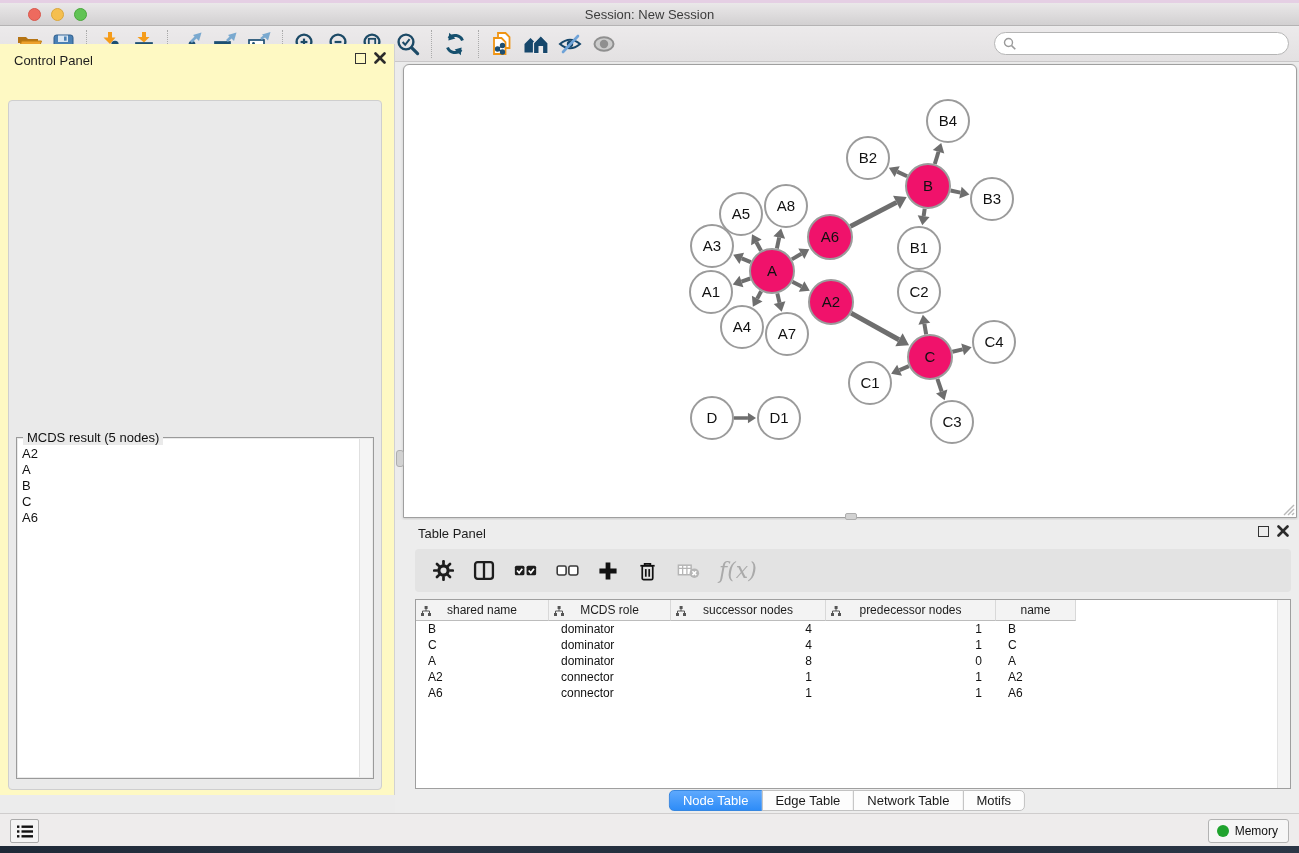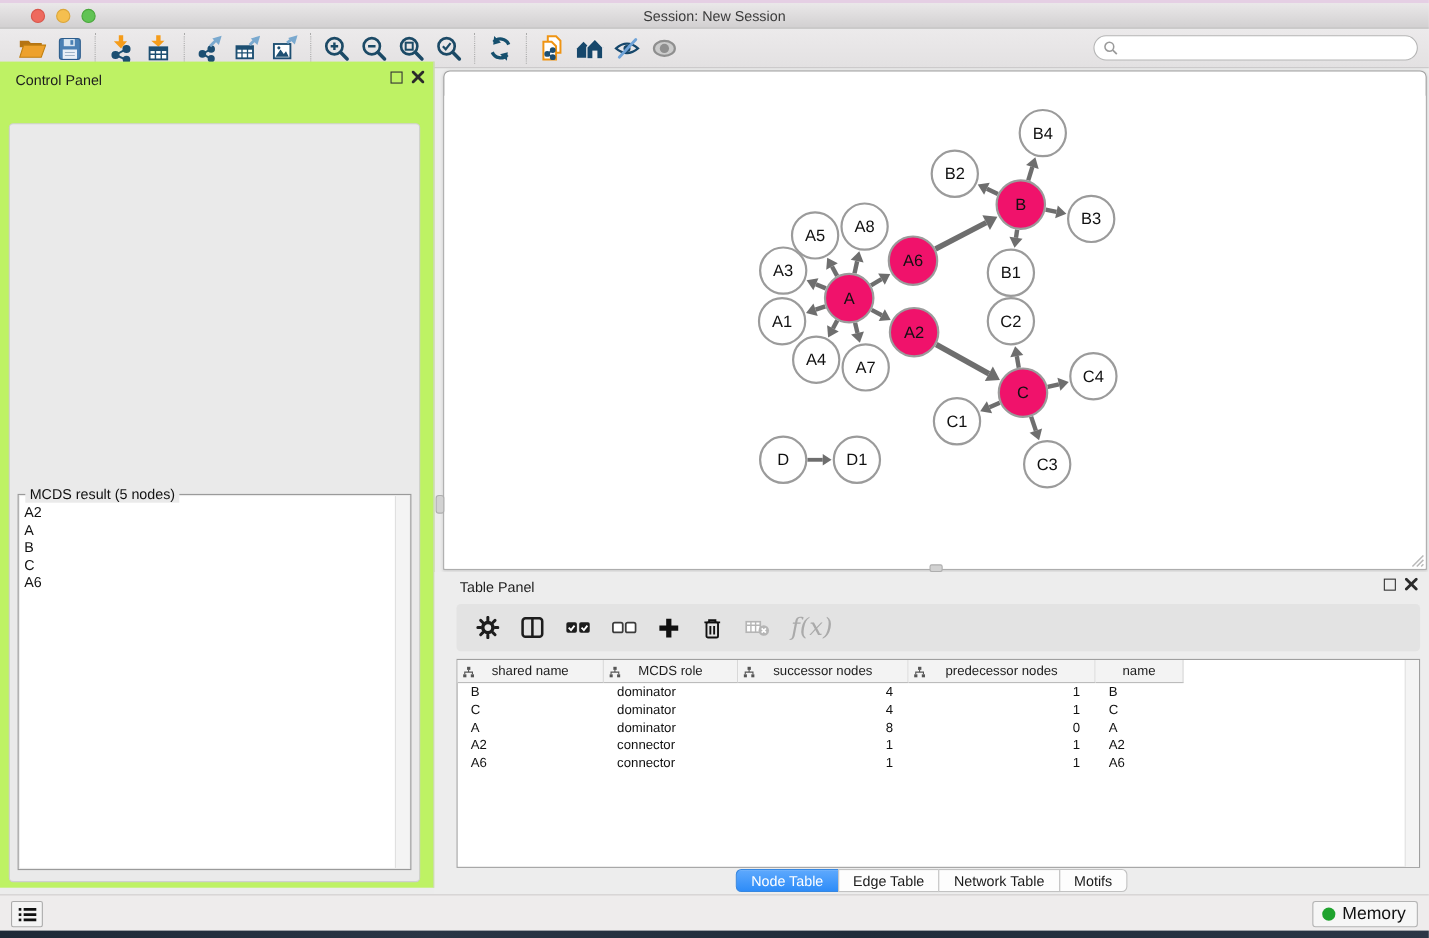--- a/index.html
+++ b/index.html
@@ -24,22 +24,22 @@
     display:flex; align-items:center; padding-left:12px; }
   .tbtn { width:34px; height:32px; display:flex; align-items:center; justify-content:center; cursor:default; }
   .tbtn svg { width:26px; height:26px; }
   .tsep { width:1px; height:28px; margin:0 6px; border-left:1px dotted #aaa; }
   .searchbox { position:absolute; right:10px; top:5px; width:295px; height:23px;
     background:#fff; border:1px solid #b5b5b5; border-radius:12px; display:flex; align-items:center; padding-left:8px; }
   .searchbox svg { width:14px; height:14px; margin-right:5px; }
   .searchbox input { border:none; outline:none; flex:1; font-size:12px; background:transparent; height:100%; }
 
   
-  .control-panel { position:absolute; left:0; top:56px; width:395px; height:751px;
-    background:#bef264; border-right:1px solid #d2d2d2; }
+  .control-panel { position:absolute; left:0; top:44px; width:395px; height:751px;
+    background:#fef9c3; border-right:1px solid #d2d2d2; }
   .panel-title { position:absolute; left:14px; top:9px; font-size:13px; color:#1d1d1d; }
   .panel-icons { position:absolute; right:8px; top:8px; display:flex; gap:8px; align-items:center; }
   .float-ic { width:11px; height:11px; border:1.6px solid #333; background:transparent; }
   .close-ic svg { width:12px; height:12px; display:block; }
 
   .cp-tabs { position:absolute; left:78px; top:33px; height:23px; display:flex; }
   .cp-tab { height:23px; line-height:22px; padding:0 14px; font-size:13.5px; color:#1a1a1a;
     background:#fdfdfd; border:1px solid #b9b9b9; margin-left:-1px; }
   .cp-tab:first-child { border-radius:4px 0 0 4px; margin-left:0; }
   .cp-tab:last-child { border-radius:0 4px 4px 0; }
@@ -108,21 +108,21 @@
   .bt-tab:last-child { border-radius:0 5px 5px 0; }
   .bt-tab.selected { background:linear-gradient(#5ea9fd,#2e8cf8); color:#fff; border-color:#3787e0; }
 
   
   .statusbar { position:absolute; left:0; top:813px; width:1299px; height:33px; background:#eeecec; border-top:1px solid #cfcdcd; }
   .list-btn { position:absolute; left:10px; top:5px; width:29px; height:24px; background:#f4f4f4;
     border:1px solid #ababab; border-radius:2px; display:flex; align-items:center; justify-content:center; }
   .memory-btn { position:absolute; right:10px; top:5px; height:24px; padding:0 10px 0 8px; background:#f6f6f6;
     border:1px solid #b3b3b3; border-radius:3px; display:flex; align-items:center; gap:6px; }
   .memory-dot { width:12px; height:12px; border-radius:50%; background:#1fa32e; }
-  .memory-label { font-size:16px; color:#111; }
+  .memory-label { font-size:12px; color:#111; }
   .desktop-bottom { position:absolute; left:0; top:846px; width:1299px; height:7px;
     background:linear-gradient(90deg,#1e2937,#2a3545 30%,#202c3a 60%,#2b3646); }
 </style>
 </head>
 <body>
 
 <div class="screen">
 
   <div class="desktop-top"></div>
 

